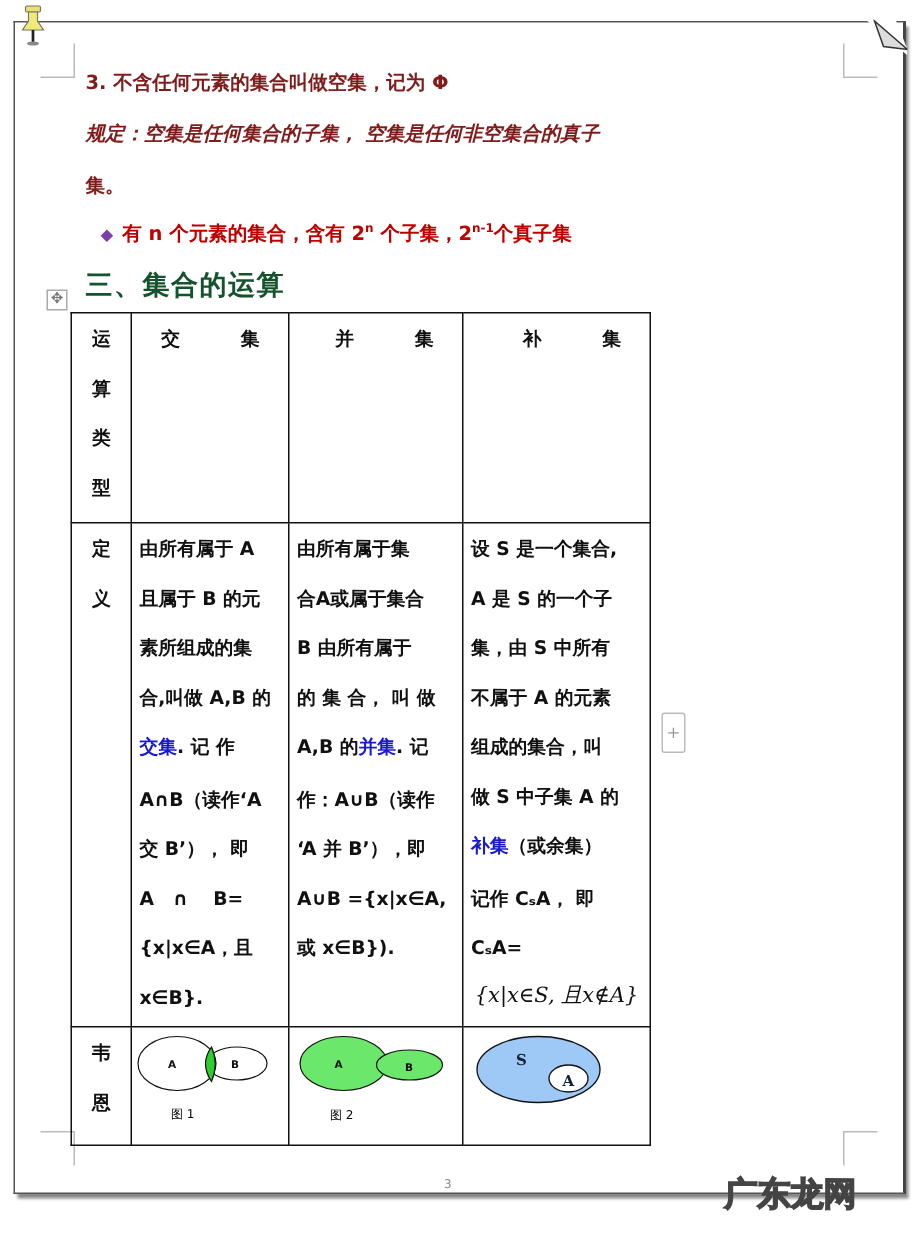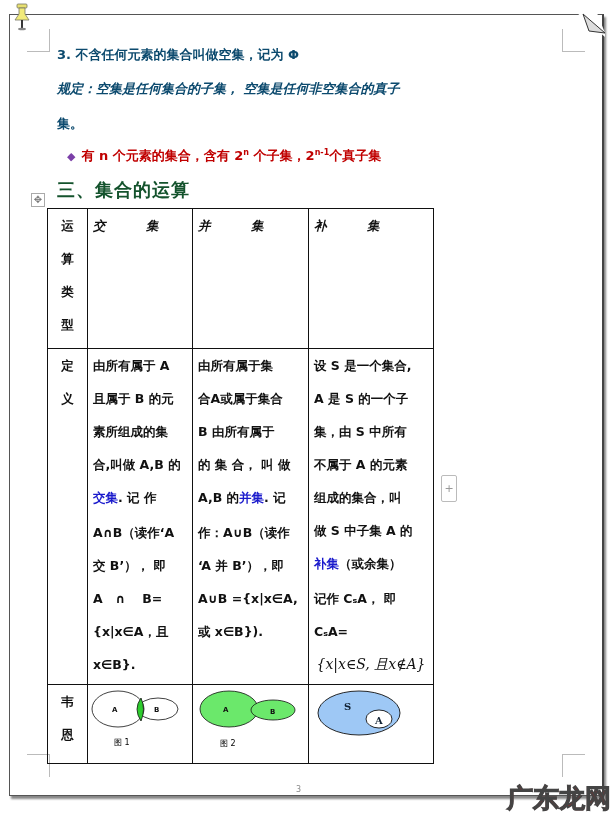--- a/index.html
+++ b/index.html
@@ -5,32 +5,32 @@
   html,body{margin:0;padding:0;background:#ffffff;}
   body{width:614px;height:823px;position:relative;overflow:hidden;font-family:"DejaVu Sans","Liberation Sans",sans-serif;}
   .page{position:absolute;left:9px;top:14px;width:592px;height:780px;background:#fff;border:1px solid #555;border-right:2px solid #444;box-shadow:2px 3px 2px #888;}
   .fold{position:absolute;right:-3px;top:-2px;width:28px;height:24px;}
   .pin{position:absolute;left:12px;top:3px;width:20px;height:28px;}
   .corner{position:absolute;border-color:#bbb;border-style:solid;width:22px;height:22px;}
   .c-tl{left:17px;top:14px;border-width:0 1px 1px 0;}
   .c-tr{right:17px;top:14px;border-width:0 0 1px 1px;}
   .c-bl{left:17px;bottom:18px;border-width:1px 1px 0 0;}
   .c-br{right:17px;bottom:18px;border-width:1px 0 0 1px;}
-  .line{position:absolute;left:57px;font-weight:bold;font-size:13px;color:#0c4a6e;}
+  .line{position:absolute;left:57px;font-weight:bold;font-size:13px;color:#7f1d1d;}
   .red{color:#c00000;}
   .blue{color:#1a1acc;font-family:Liberation Mono, monospace;}
   .heading{position:absolute;left:57px;top:178px;font-size:18px;font-weight:bold;color:#14532d;letter-spacing:1px;}
   .move-handle{position:absolute;left:31px;top:193px;width:12px;height:12px;border:1px solid #aaa;font-size:10px;line-height:12px;text-align:center;color:#777;background:#fff;}
   table{position:absolute;left:47px;top:208px;border-collapse:collapse;table-layout:fixed;}
   td{border:1.5px solid #111;vertical-align:top;font-weight:bold;font-size:12.5px;color:#111;line-height:33px;padding:0 5px;}
-  .hdr{text-align:left;letter-spacing:14px;font-style:italic;}
+  .hdr{text-align:right;letter-spacing:14px;}
   .vert{text-align:center;padding:0;}
   .add-col{position:absolute;left:441px;top:475px;width:14px;height:25px;border:1px solid #bbb;border-radius:2px;color:#999;font-size:11px;line-height:25px;text-align:center;background:#fff;}
   .pagenum{position:absolute;left:296px;top:785px;font-size:8px;color:#888;}
-  .watermark{position:absolute;left:483px;top:781px;font-size:26px;font-weight:bold;color:#b91c1c;-webkit-text-stroke:1px #444;letter-spacing:0px;margin-left:24px;}
+  .watermark{position:absolute;left:483px;top:781px;font-size:22px;font-weight:bold;color:#b91c1c;-webkit-text-stroke:1px #444;letter-spacing:0px;}
   .fig-label{font-size:8px;color:#333;font-weight:normal;}
 </style>
 </head>
 <body>
 
 <div class="page">
   <svg class="fold" viewBox="0 0 28 24">
     <polygon points="0,0 20,0 28,20 28,24" fill="#fff"></polygon>
     <polygon points="6,1 12,18 28,20" fill="#ddd" stroke="#333" stroke-width="1"></polygon>
   </svg>

